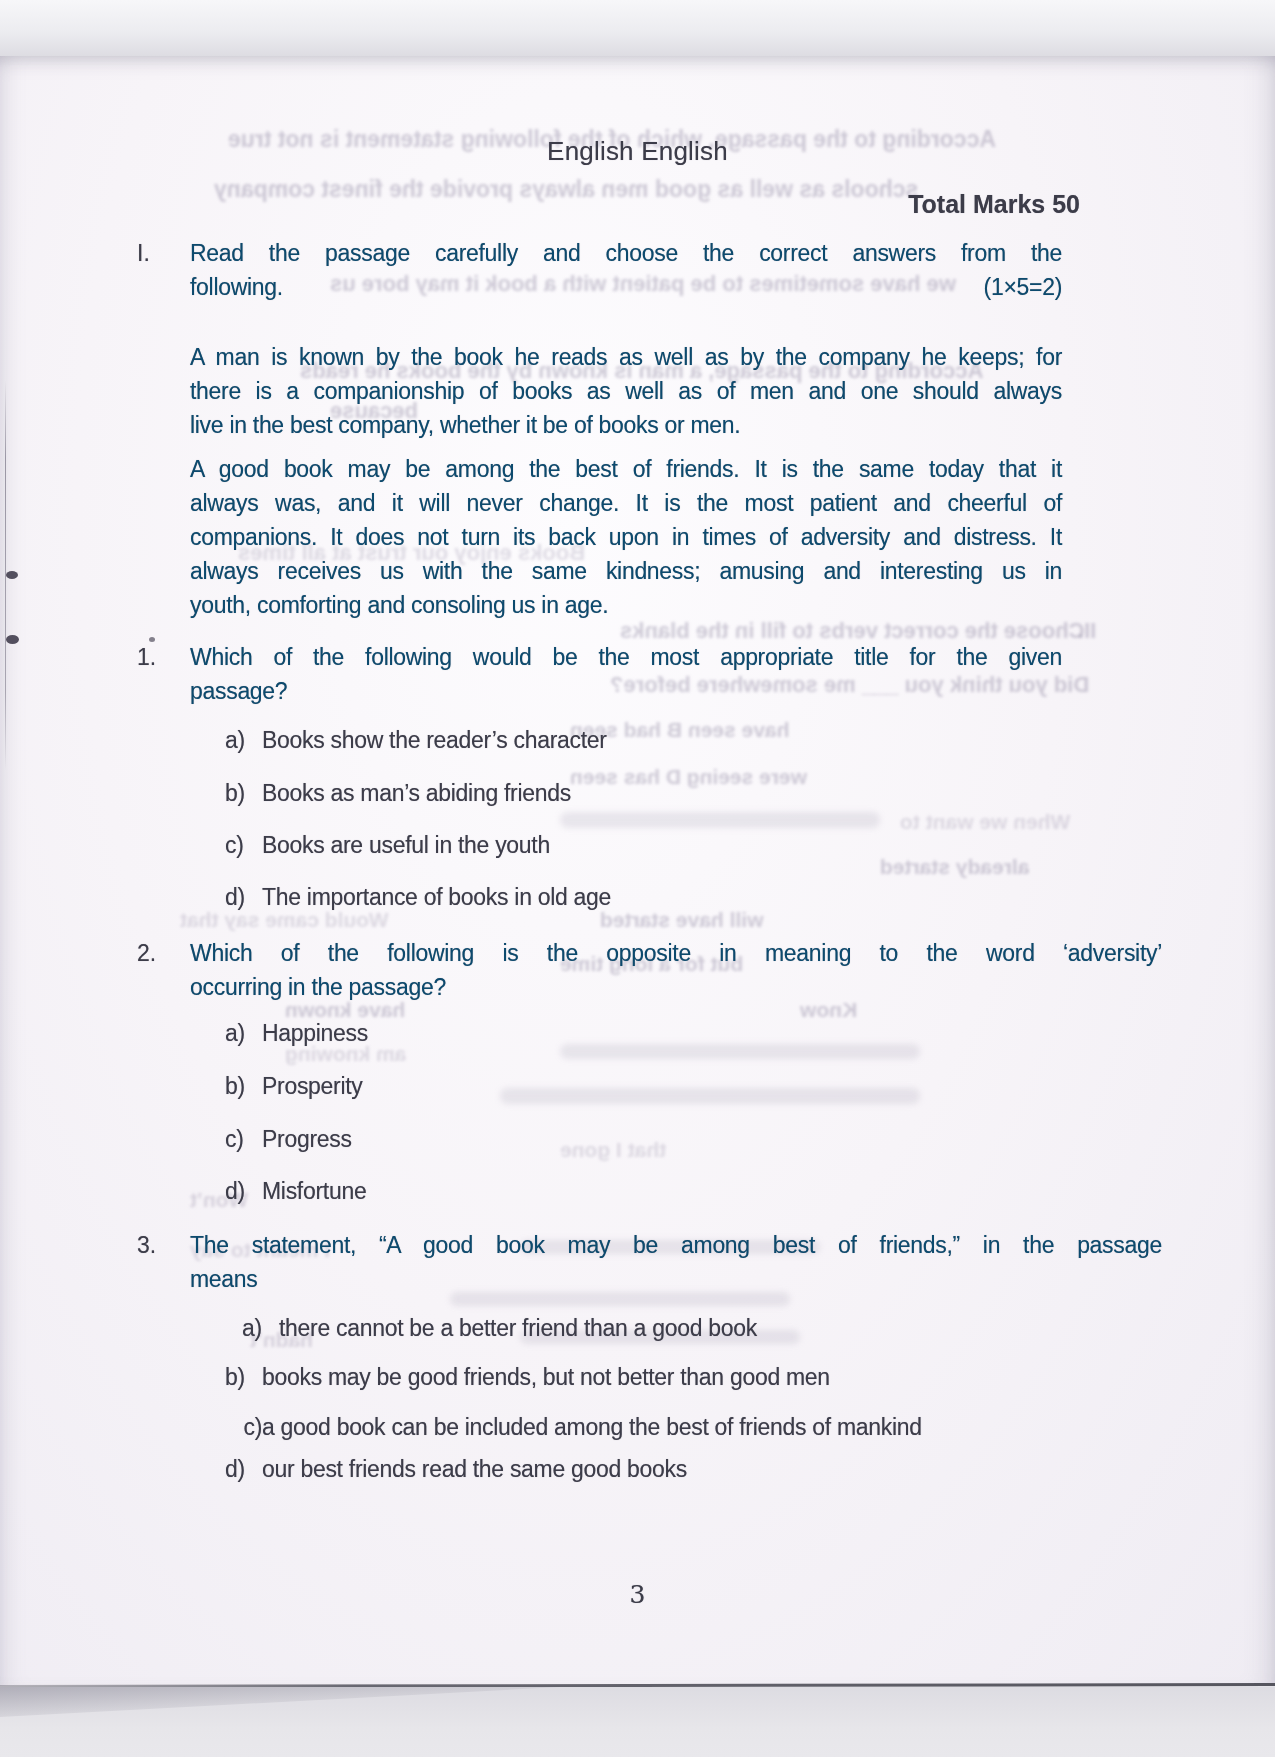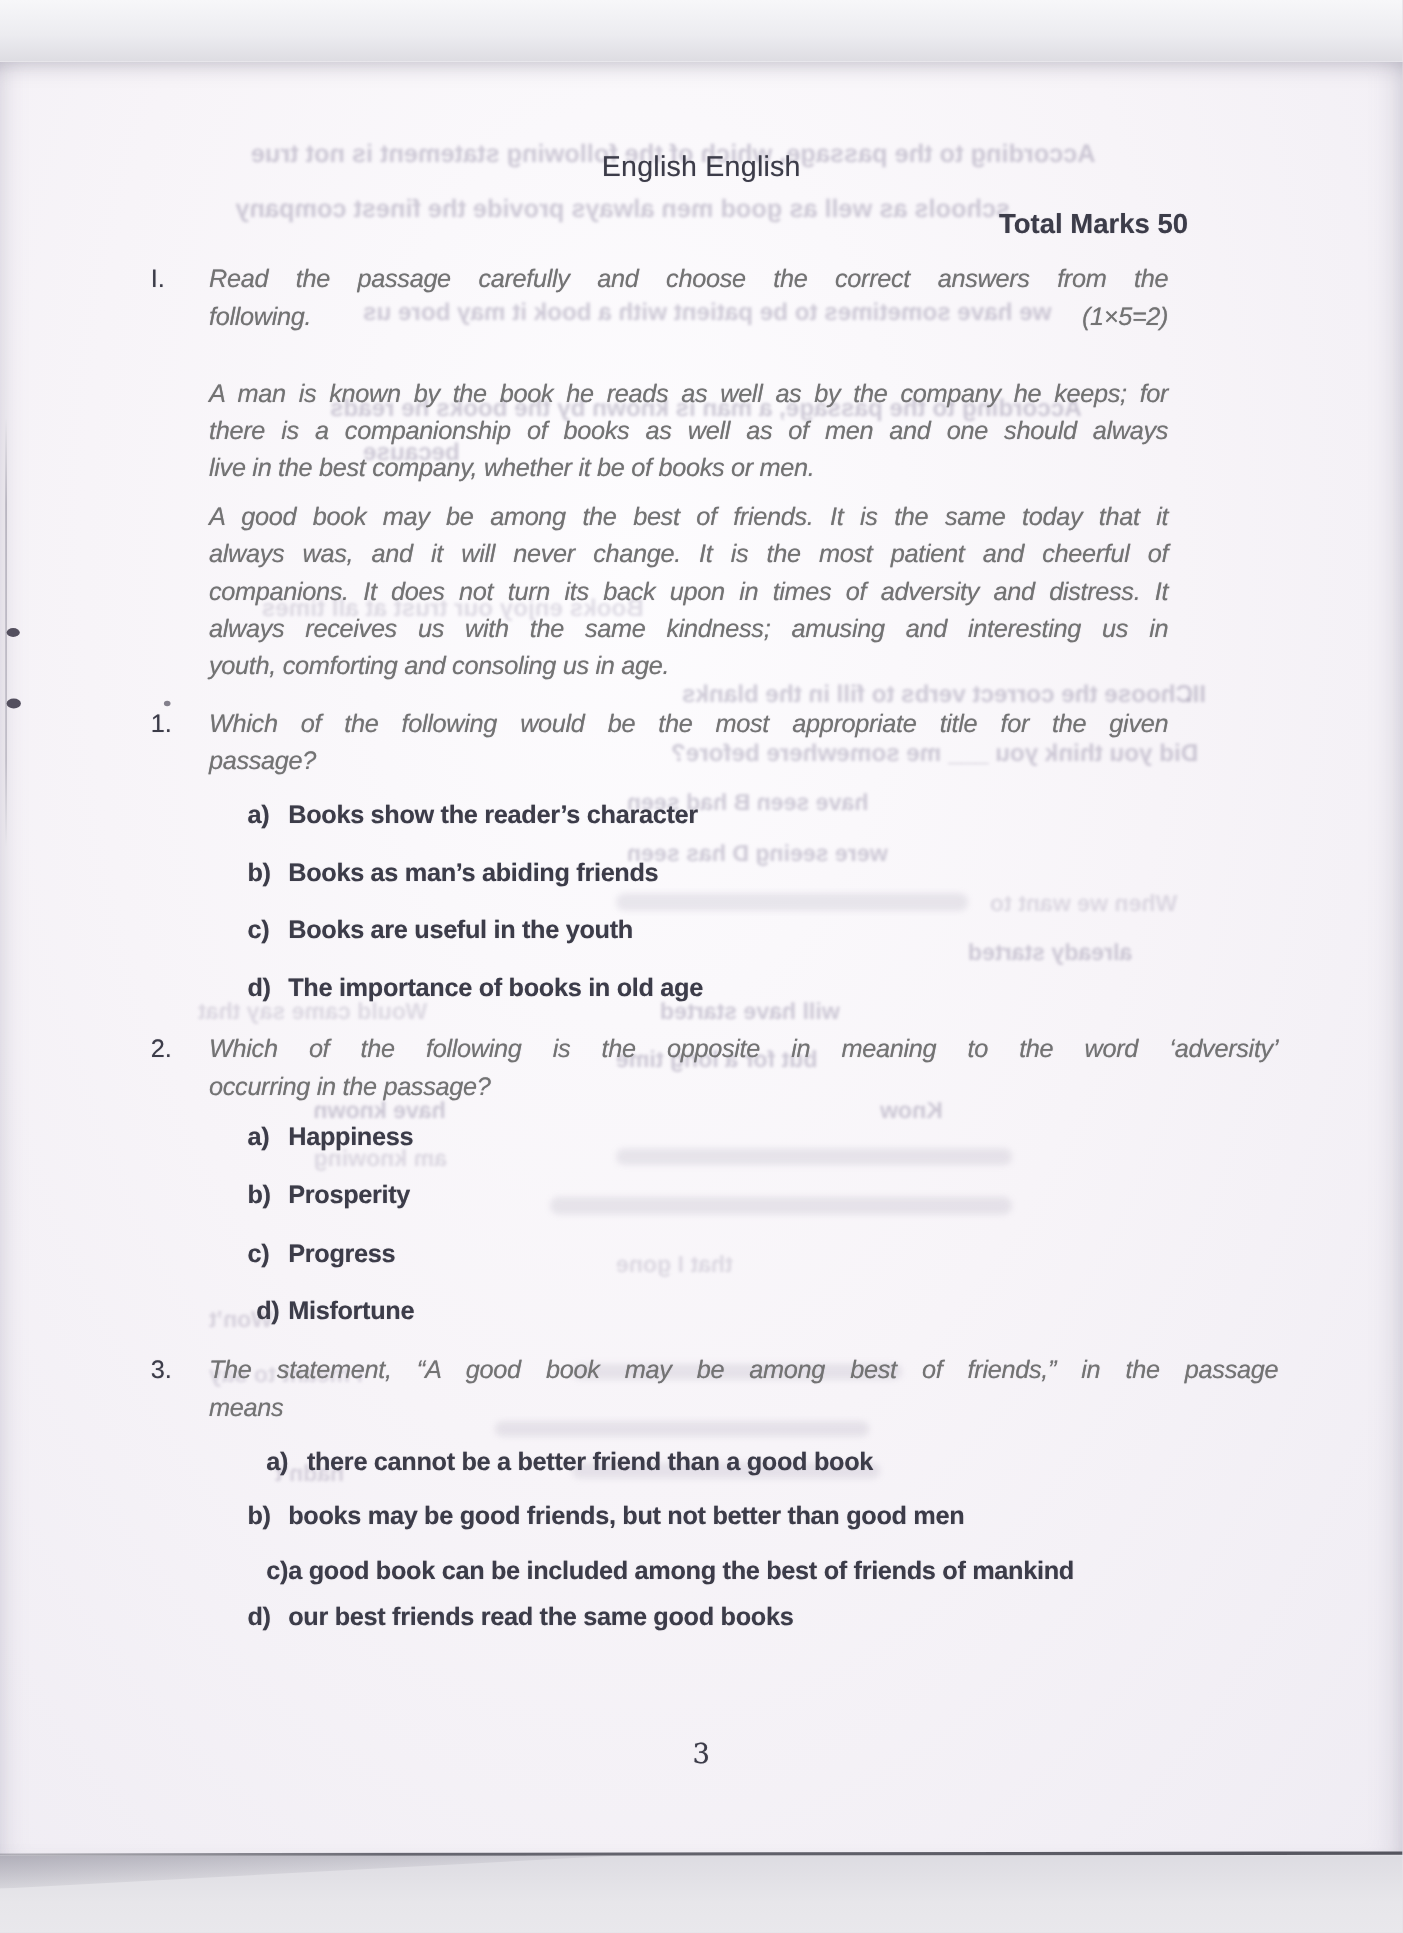--- a/index.html
+++ b/index.html
@@ -60,28 +60,28 @@
   .qnum{
     position:absolute;left:137px;width:52px;
     font-size:23px;line-height:34px;
   }
   .content{
     position:absolute;left:190px;width:872px;
   }
   .content.wide{width:972px;}
   .line{
     font-size:23px;line-height:34px;letter-spacing:-.3px;
-    color:#737373;text-shadow:0 0 .7px rgba(60,60,73,.5);font-style:italic;
+    color:#0c4a6e;text-shadow:0 0 .7px rgba(60,60,73,.5);
   }
   .jline{text-align:justify;text-align-last:justify;}
   .split{display:flex;justify-content:space-between;}
   .opt{
     position:absolute;left:225px;white-space:nowrap;
     font-size:23px;line-height:30px;letter-spacing:-.3px;
-    color:#3c3c49;text-shadow:0 0 .7px rgba(60,60,73,.5);font-weight:bold;
+    color:#3c3c49;text-shadow:0 0 .7px rgba(60,60,73,.5);
   }
   .opt .olabel{display:inline-block;width:37px;}
   .pagenum{
     position:absolute;top:1580px;left:0;width:1275px;text-align:center;
     font-family:"DejaVu Serif",serif;font-size:25px;
   }
   
   .ghost{
     position:absolute;white-space:nowrap;font-weight:600;
     transform:scaleX(-1);filter:blur(1.6px);
@@ -173,21 +173,21 @@
     <div class="opt" style="top: 830px;"><span class="olabel">c)</span><span>Books are useful in the youth</span></div>
     <div class="opt" style="top: 882px;"><span class="olabel">d)</span><span>The importance of books in old age</span></div>
     <div class="qnum ink" style="top: 936px;">2.</div>
     <div class="content wide" style="top: 936px;">
       <div class="line jline">Which of the following is the opposite in meaning to the word ‘adversity’</div>
       <div class="line">occurring in the passage?</div>
     </div>
     <div class="opt" style="top: 1018px;"><span class="olabel">a)</span><span>Happiness</span></div>
     <div class="opt" style="top: 1071px;"><span class="olabel">b)</span><span>Prosperity</span></div>
     <div class="opt" style="top: 1124px;"><span class="olabel">c)</span><span>Progress</span></div>
-    <div class="opt" style="top: 1176px; text-align: center;"><span class="olabel">d)</span><span>Misfortune</span></div>
+    <div class="opt" style="top: 1176px;"><span class="olabel">d)</span><span>Misfortune</span></div>
     <div class="qnum ink" style="top: 1228px;">3.</div>
     <div class="content wide" style="top: 1228px;">
       <div class="line jline">The statement, “A good book may be among best of friends,” in the passage</div>
       <div class="line">means</div>
     </div>
     <div class="opt" style="top: 1313px; margin-left: 17px;"><span class="olabel">a)</span><span>there cannot be a better friend than a good book</span></div>
     <div class="opt" style="top: 1362px;"><span class="olabel">b)</span><span>books may be good friends, but not better than good men</span></div>
     <div class="opt" style="top: 1412px; text-align: right;"><span class="olabel">c)</span><span>a good book can be included among the best of friends of mankind</span></div>
     <div class="opt" style="top: 1454px;"><span class="olabel">d)</span><span>our best friends read the same good books</span></div>
   </div>

